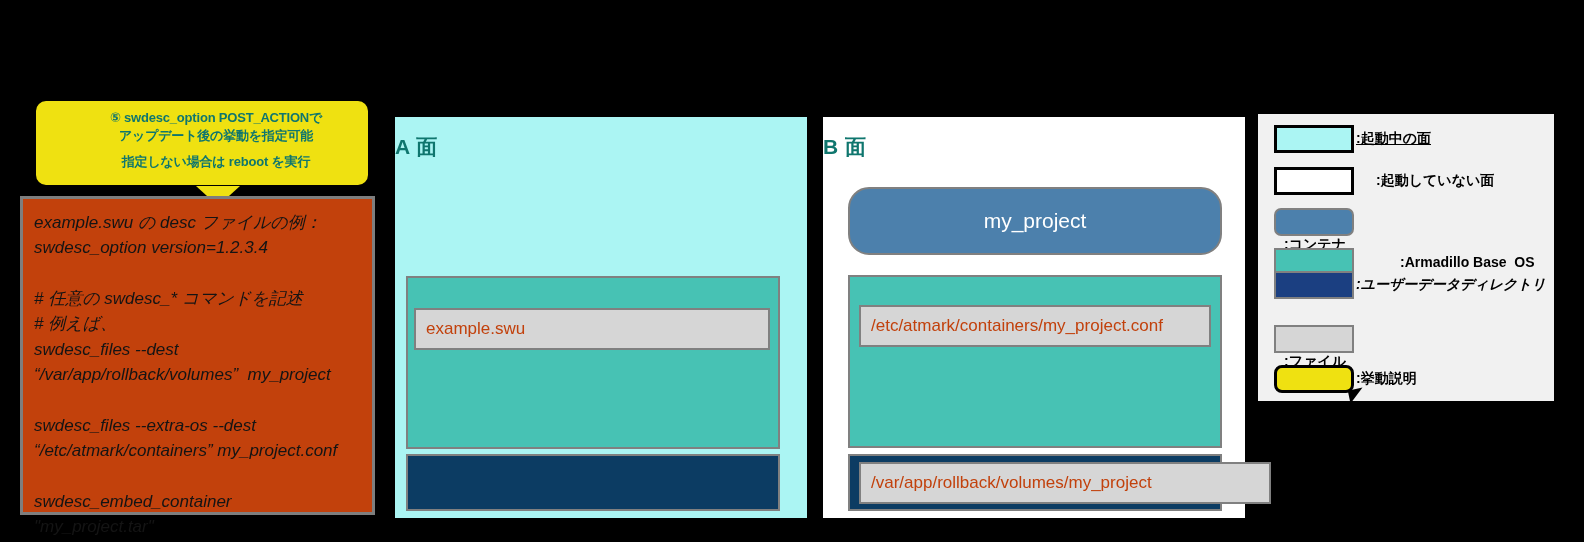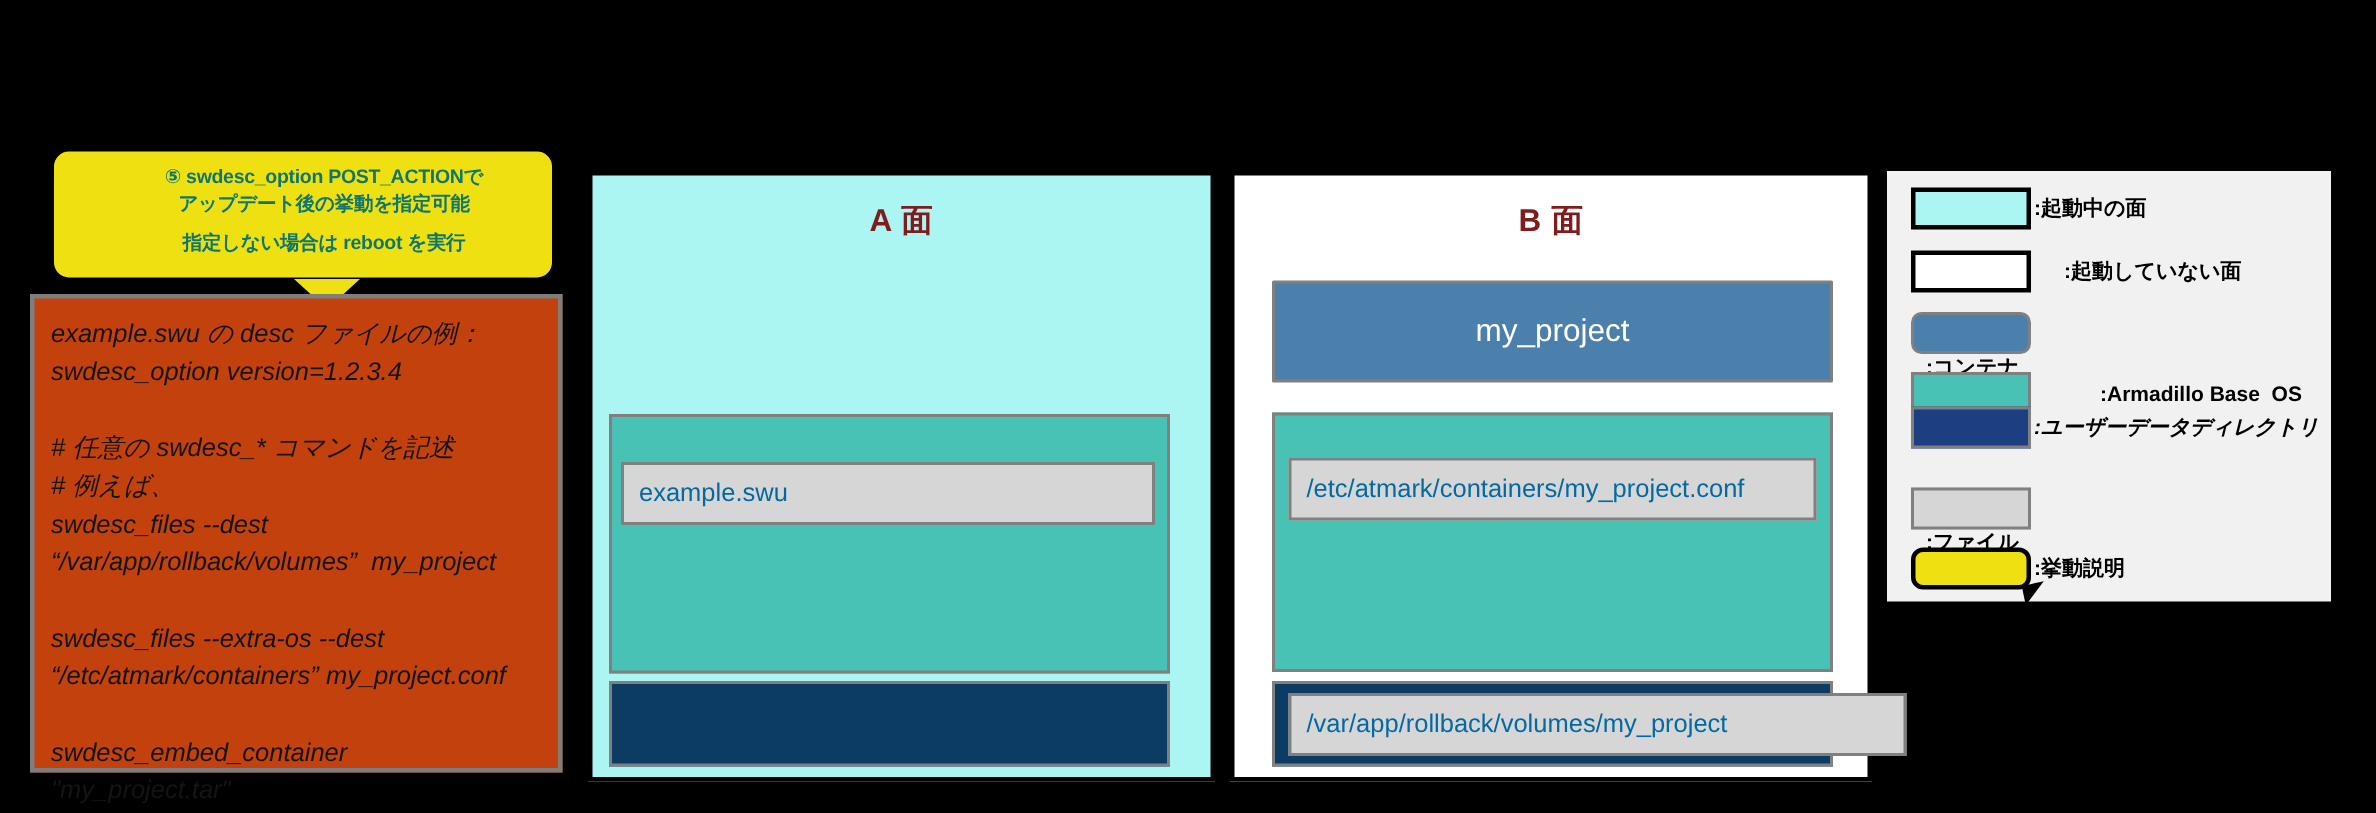--- a/index.html
+++ b/index.html
@@ -99,64 +99,63 @@
   }
   #panel-b {
     left: 820px;
     width: 428px;
     background: #FFFFFF;
   }
   .panel-title {
     position: absolute;
     left: 0; right: 0;
     top: 16px;
-    text-align: center;
     font-size: 21px;
     font-weight: bold;
-    color: #7f1d1d;
+    color: #0f766e;
     letter-spacing: 0.5px;
   }
 
   
   .abos-block {
     position: absolute;
     background: #47C2B4;
     border: 2px solid #808080;
     box-sizing: border-box;
   }
   .userdata-block {
     position: absolute;
     background: #0C3C63;
     border: 2px solid #808080;
     box-sizing: border-box;
   }
   .container-block {
     position: absolute;
     background: #4C80AC;
     border: 2px solid #808080;
-    border-radius: 1px;
+    border-radius: 21px;
     box-sizing: border-box;
     display: flex;
     align-items: center;
     justify-content: center;
   }
   .container-label {
     color: #FFFFFF;
     font-size: 21px;
   }
   .file-block {
     position: absolute;
     background: #D6D6D6;
     border: 2px solid #808080;
     box-sizing: border-box;
     display: flex;
     align-items: center;
   }
   .file-label {
-    color: #0369a1;
+    color: #c2410c;
     font-size: 17px;
     padding-left: 10px;
     white-space: nowrap;
   }
 
   
   #a-abos   { left: 11px;  top: 159px; width: 374px; height: 173px; }
   #a-file   { left: 19px;  top: 191px; width: 356px; height: 42px;  }
   #a-userdata { left: 11px; top: 337px; width: 374px; height: 57px; }
 
@@ -211,21 +210,21 @@
     transform: rotate(-12deg);
   }
   .legend-label {
     font-size: 14px;
     font-weight: bold;
     color: #000000;
     margin-left: 2px;
     white-space: pre;
   }
 
-  #lr0 { top: 10px; }
+  #lr0 { top: 10px; text-decoration: underline; }
   #lr1 { top: 52px; gap: 20px; }
   #lr2 { top: 94px; flex-direction: column; }
   #lr3 { top: 133px; gap: 44px; }
   #lr4 { top: 156px; font-style: italic; }
   #lr5 { top: 211px; flex-direction: column; }
   #lr6 { top: 250px; }
 </style>
 </head>
 <body>
 

